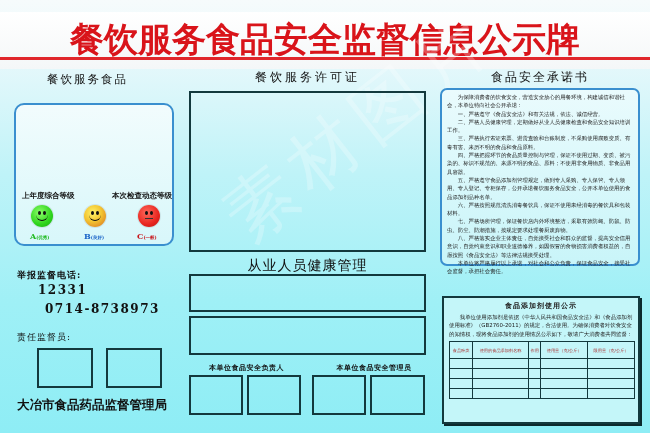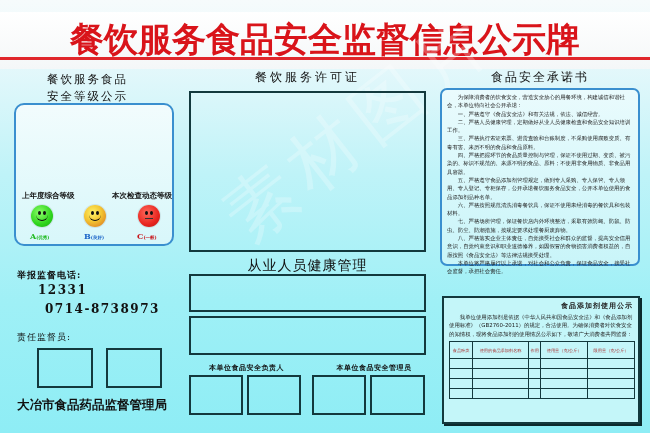--- a/index.html
+++ b/index.html
@@ -85,21 +85,21 @@
     font-family: "DejaVu Sans", sans-serif; font-size: 5.4px; line-height: 8.3px; color: #222;
   }
   .promise-box p { text-indent: 2em; }
   .additive-box {
     left: 442px; top: 296px; width: 198px; height: 128px;
     border: 2px solid #13393d; background: #c4f6f9;
     box-shadow: 2px 2px 0 #0b2a2d;
     padding: 3px 5px;
     font-family: "DejaVu Sans", sans-serif; color: #222;
   }
-  .additive-title { font-size: 7px; font-weight: bold; text-align: right; letter-spacing: 1px; margin-bottom: 2px; font-family: "DejaVu Serif", serif; }
+  .additive-title { font-size: 7px; font-weight: bold; text-align: center; letter-spacing: 1px; margin-bottom: 2px; font-family: "DejaVu Serif", serif; }
   .additive-text { font-size: 5.4px; line-height: 8.4px; text-indent: 2em; }
   .additive-table { width: 186px; border-collapse: collapse; margin-top: 3px; }
   .additive-table th, .additive-table td { border: 1px solid #13393d; font-size: 4.2px; font-weight: normal; color: #a33; text-align: center; padding: 0; }
   .additive-table th { height: 17px; line-height: 5px; }
   .additive-table td { height: 10px; }
 
   .watermark {
     position: absolute; left: 200px; top: 80px; font-size: 70px; color: rgba(255,255,255,0.25);
     transform: rotate(-38deg); font-family: "DejaVu Sans", sans-serif; pointer-events: none; letter-spacing: 10px;
   }
@@ -109,21 +109,20 @@
 
 <div class="header">
   <div class="title">餐饮服务食品安全监督信息公示牌</div>
 </div>
 <div class="redline"></div>
 
 <div class="watermark">素材图片</div>
 
 <div class="abs heading left-heading">
   <div>餐饮服务食品</div>
-  <div>安全等级公示</div>
 </div>
 <div class="abs grade-box"></div>
 <div class="abs grade-labels">
   <span>上年度综合等级</span>
   <span>本次检查动态等级</span>
 </div>
 
 <div class="smiley sm-a">
   <span class="eye l"></span>
     <span class="eye r"></span>

